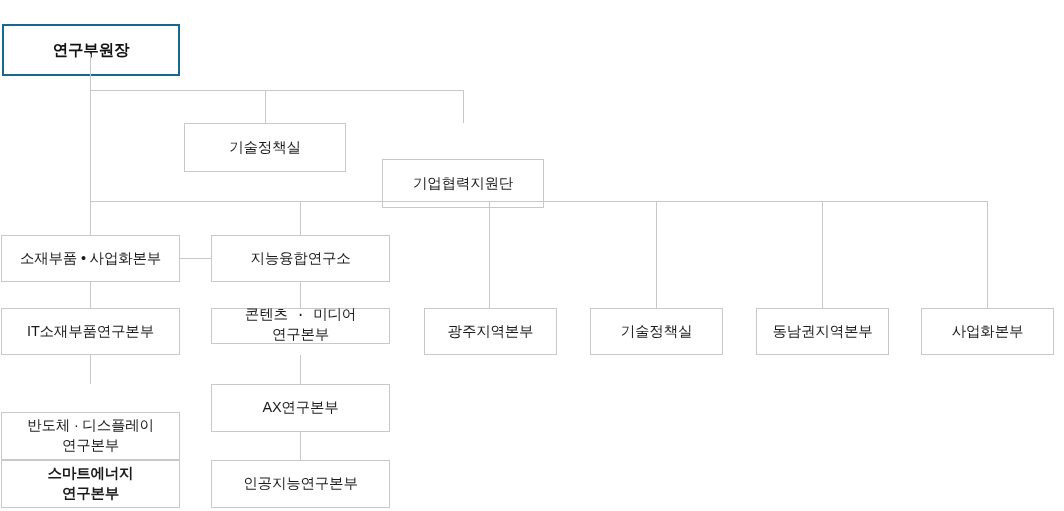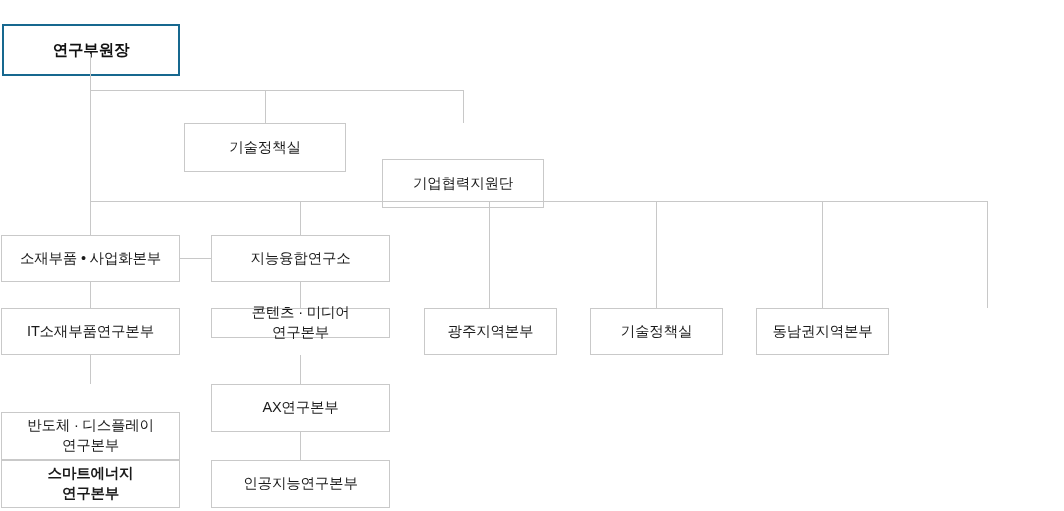--- a/index.html
+++ b/index.html
@@ -109,34 +109,37 @@
   </div>
   <div class="node" style="left:1px; top:460px; width:179px; height:48px;font-weight:bold;">
     <span class="label">스마트에너지
 연구본부</span>
   </div>
 
   <div class="line v" style="left:300px; top:282px; height:26px;"></div>
   <div class="line v" style="left:300px; top:355px; height:29px;"></div>
   <div class="line v" style="left:300px; top:432px; height:28px;"></div>
 
-  <div class="node" style="left:211px; top:308px; width:179px; height:30px;">
+  <div class="node" style="left:211px; top:308px; width:179px; height:36px;font-family:Liberation Mono, monospace;">
     <span class="label">콘텐츠 · 미디어
 연구본부</span>
   </div>
   <div class="node" style="left:211px; top:384px; width:179px; height:48px;">
     <span class="label">AX연구본부</span>
   </div>
   <div class="node" style="left:211px; top:460px; width:179px; height:48px;">
     <span class="label">인공지능연구본부</span>
   </div>
 
   <div class="node" style="left:424px; top:308px; width:133px; height:47px;">
     <span class="label">광주지역본부</span>
   </div>
   <div class="node" style="left:590px; top:308px; width:133px; height:47px;">
     <span class="label">기술정책실</span>
   </div>
   <div class="node" style="left:756px; top:308px; width:133px; height:47px;">
     <span class="label">동남권지역본부</span>
   </div>
+  <div class="node" style="left:921px; top:308px; width:133px; height:47px;">
+    <span class="label">사업화본부</span>
+  </div>
 
 </div>
 
 </body></html>

